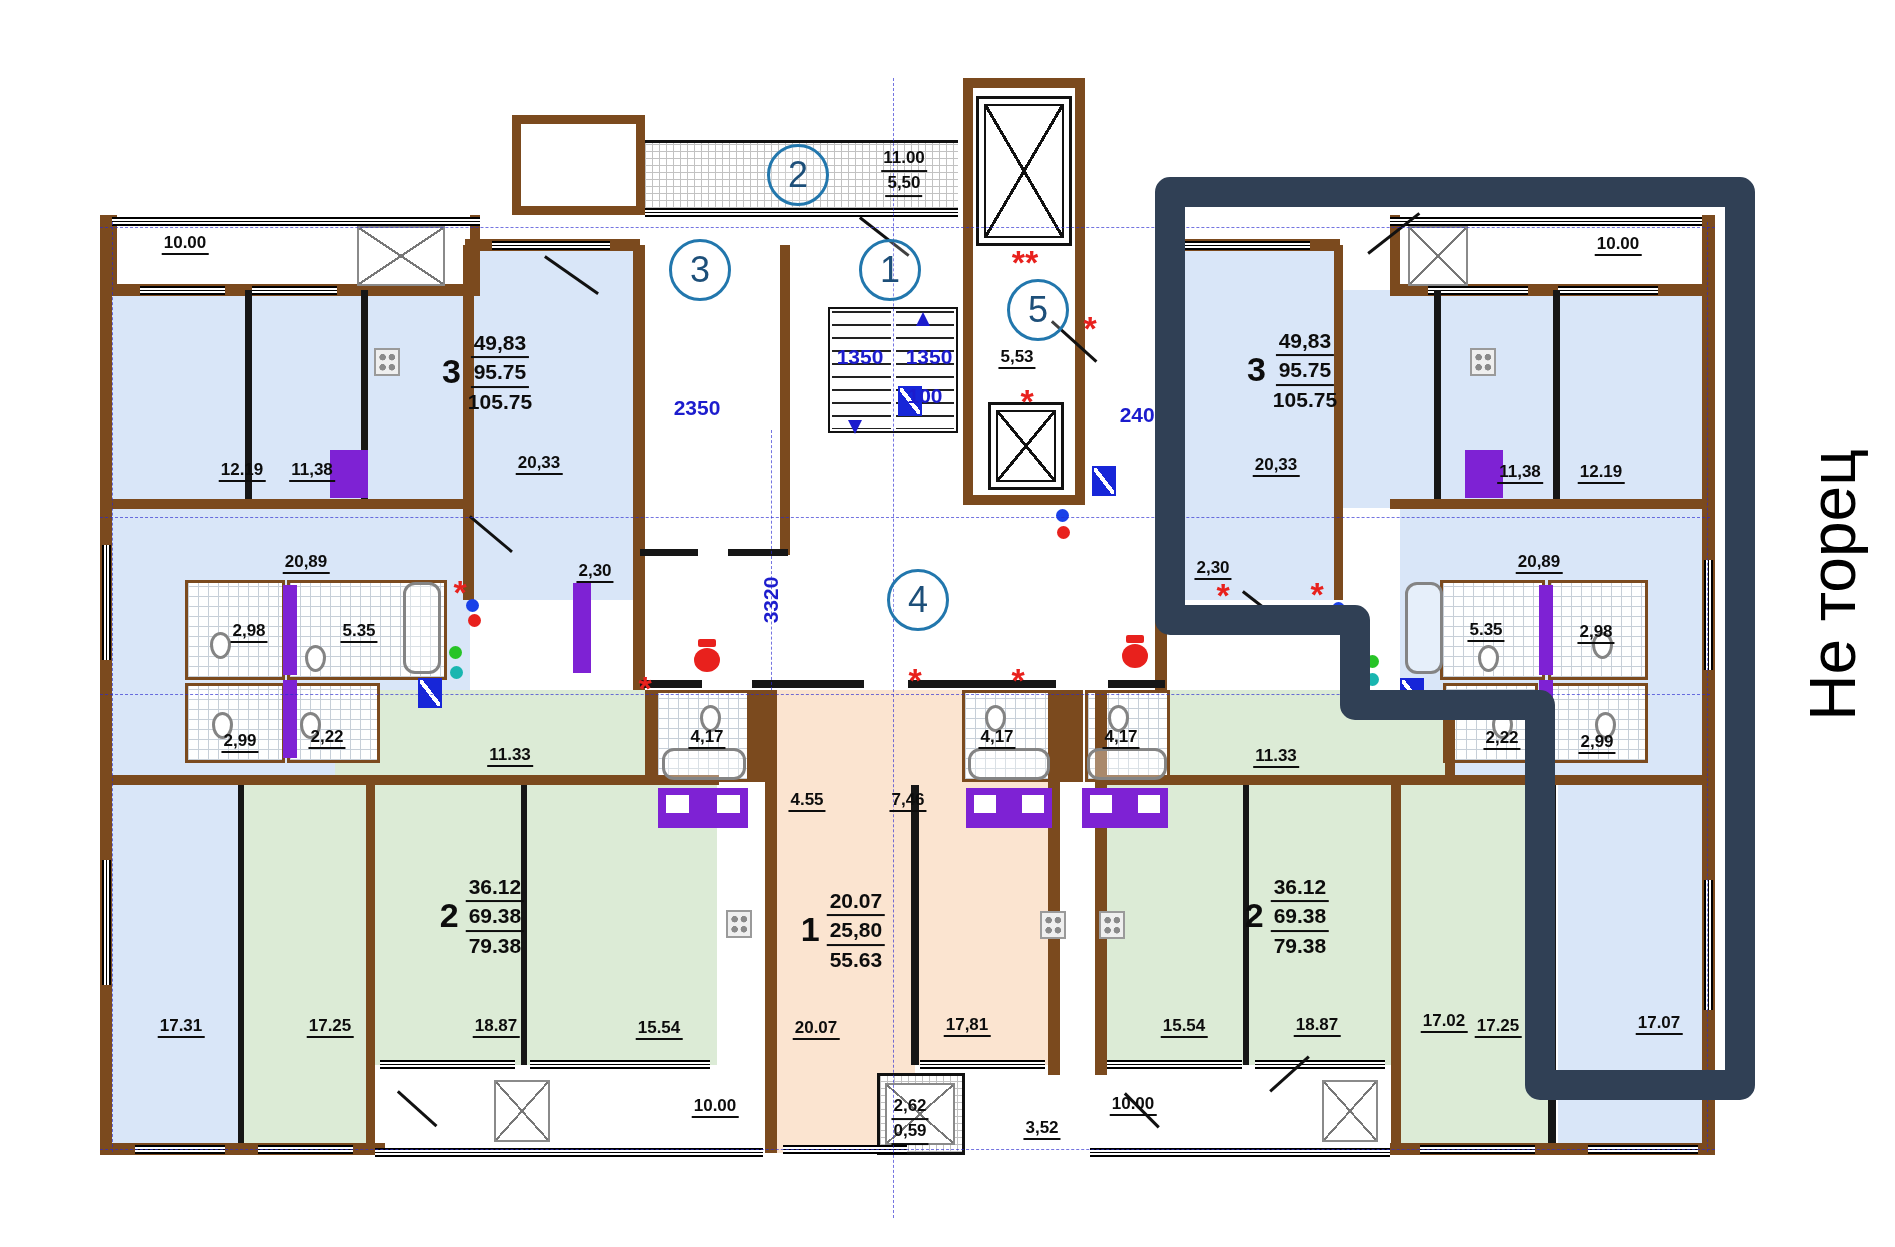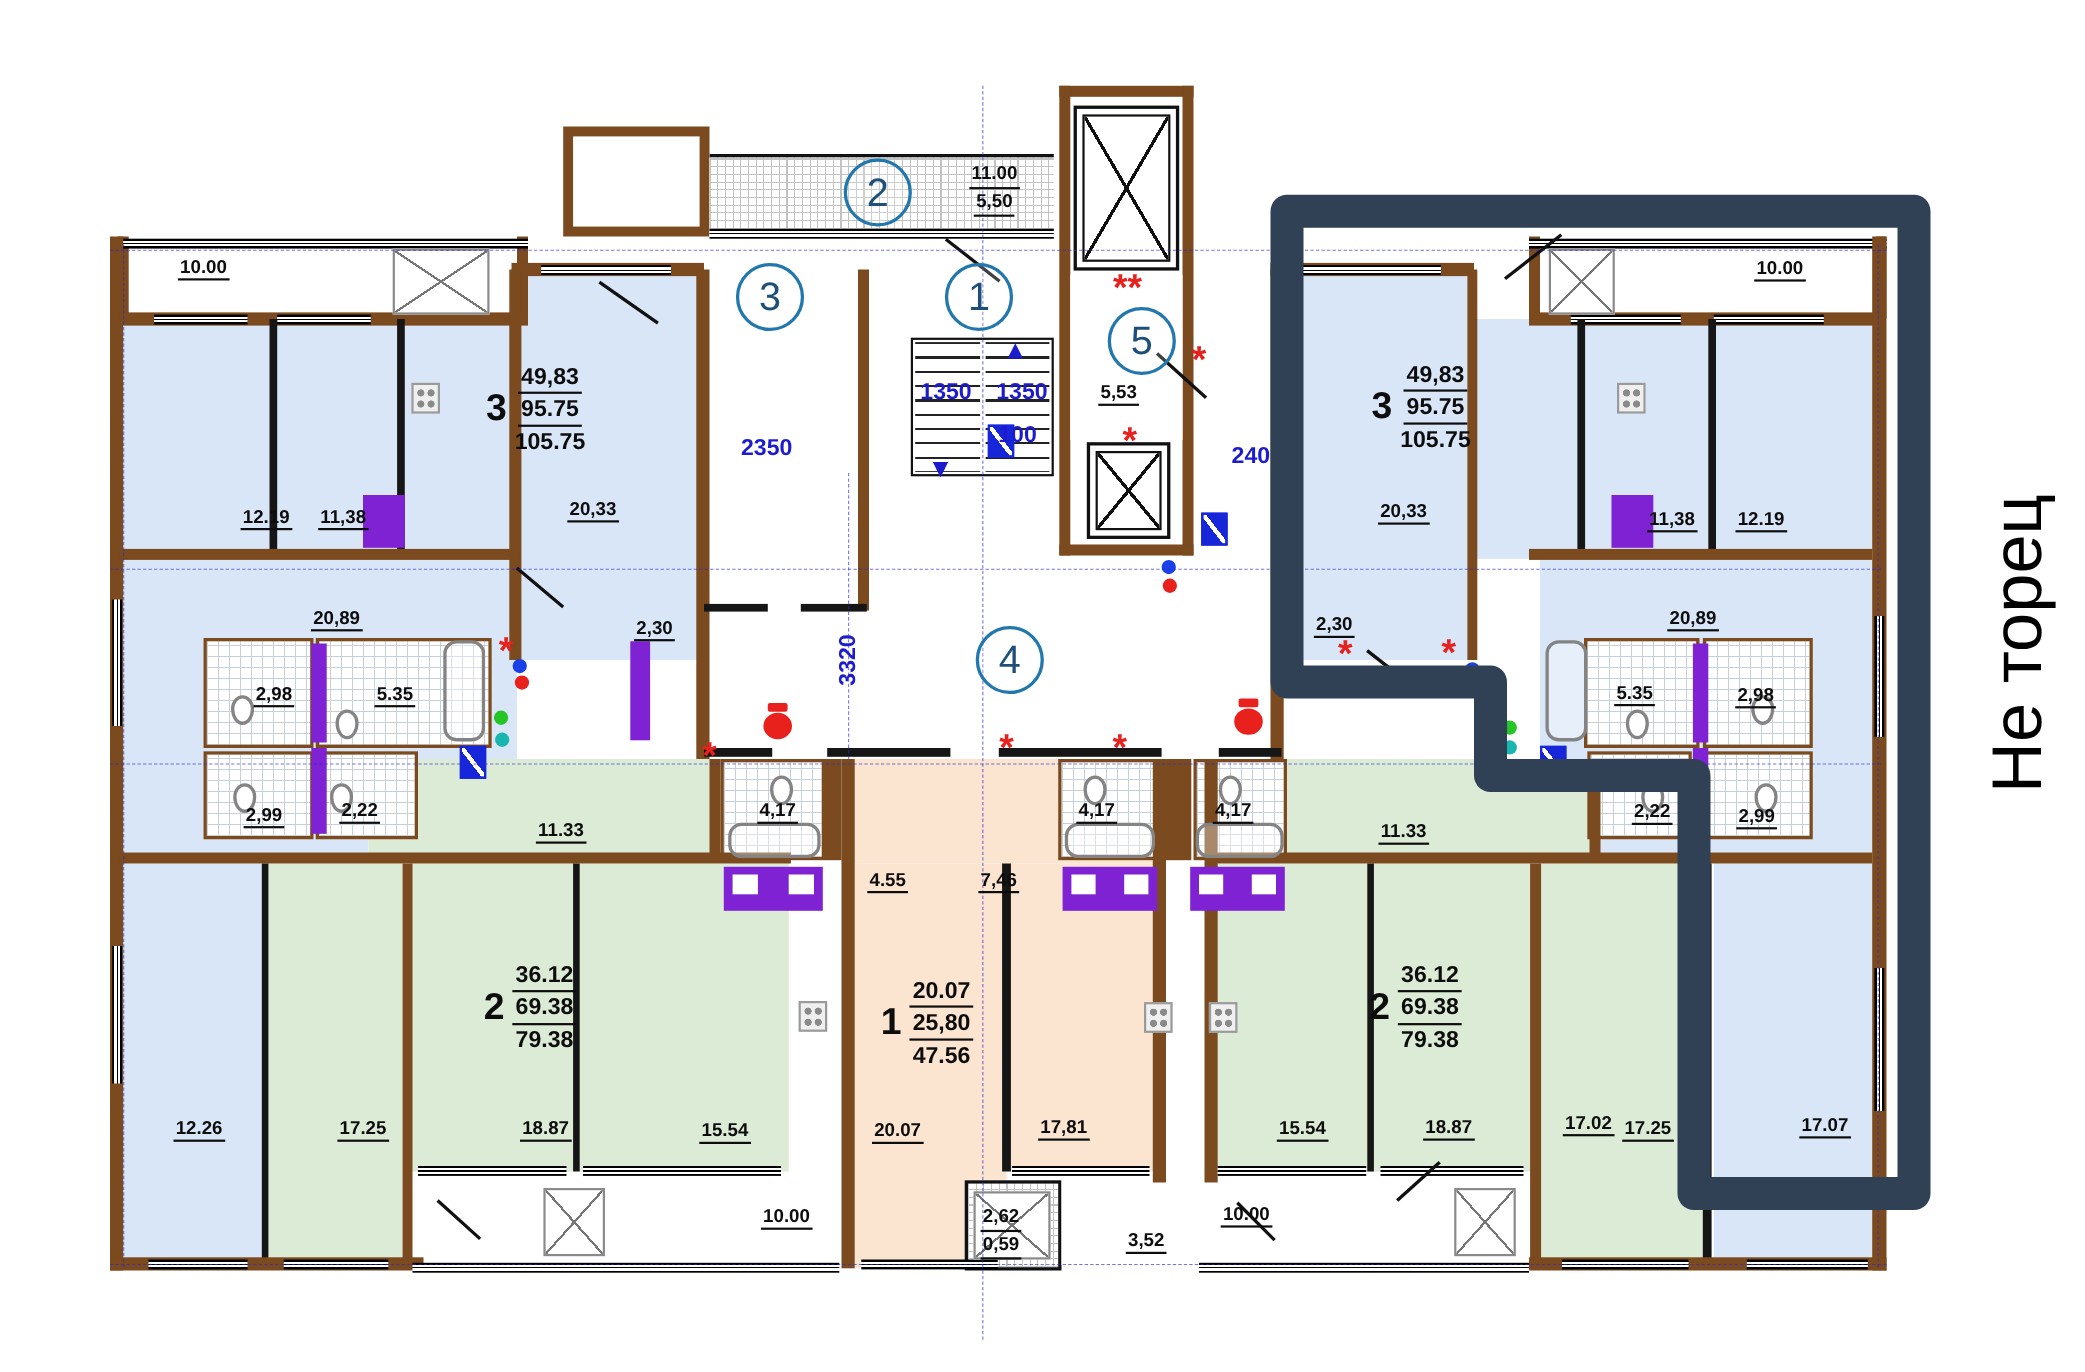--- a/index.html
+++ b/index.html
@@ -311,21 +311,21 @@
   <div class="lb" style="left:242px;top:470px"><span class="u">12.19</span></div>
   <div class="lb" style="left:312px;top:470px"><span class="u">11,38</span></div>
   <div class="lb" style="left:539px;top:463px"><span class="u">20,33</span></div>
   <div class="lb" style="left:595px;top:571px"><span class="u">2,30</span></div>
   <div class="lb" style="left:306px;top:562px"><span class="u">20,89</span></div>
   <div class="lb" style="left:249px;top:631px"><span class="u">2,98</span></div>
   <div class="lb" style="left:359px;top:631px"><span class="u">5.35</span></div>
   <div class="lb" style="left:240px;top:741px"><span class="u">2,99</span></div>
   <div class="lb" style="left:327px;top:737px"><span class="u">2,22</span></div>
   <div class="lb" style="left:510px;top:755px"><span class="u">11.33</span></div>
-  <div class="lb" style="left:181px;top:1026px"><span class="u">12.26</span></div>
+  <div class="lb" style="left:181px;top:1026px"><span class="u">17.31</span></div>
   <div class="lb" style="left:330px;top:1026px"><span class="u">17.25</span></div>
   <div class="lb" style="left:496px;top:1026px"><span class="u">18.87</span></div>
   <div class="lb" style="left:659px;top:1028px"><span class="u">15.54</span></div>
   <div class="lb" style="left:715px;top:1106px"><span class="u">10.00</span></div>
 
   <div class="apt" style="left:487px;top:372px">
     <span class="num">3</span>
     <span class="stack">
         <span class="fa">49,83</span>
         <span class="fb2">95.75</span>
@@ -338,21 +338,21 @@
         <span class="fa">36.12</span>
         <span class="fb2">69.38</span>
         <span class="fc">79.38</span>
       </span>
   </div>
   <div class="apt" style="left:843px;top:930px">
     <span class="num">1</span>
     <span class="stack">
         <span class="fa">20.07</span>
         <span class="fb2">25,80</span>
-        <span class="fc">47.56</span>
+        <span class="fc">55.63</span>
       </span>
   </div>
   <div class="apt" style="left:1292px;top:370px">
     <span class="num">3</span>
     <span class="stack">
         <span class="fa">49,83</span>
         <span class="fb2">95.75</span>
         <span class="fc">105.75</span>
       </span>
   </div>

